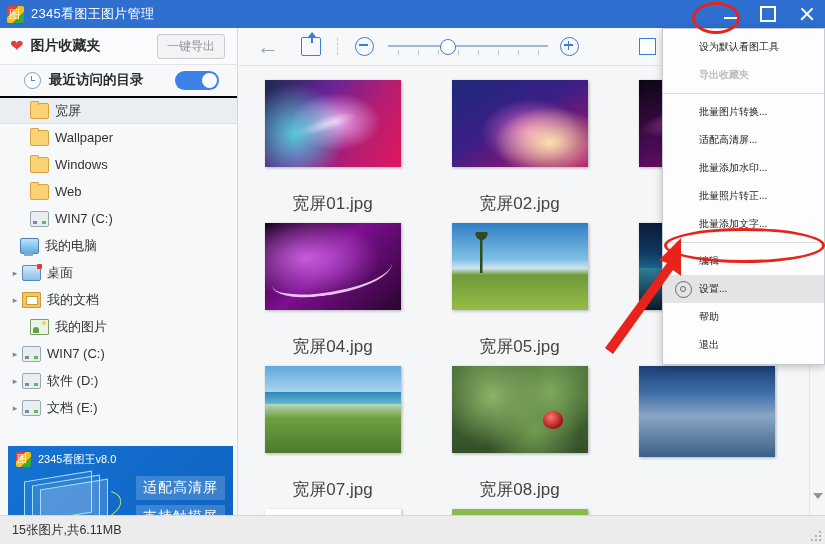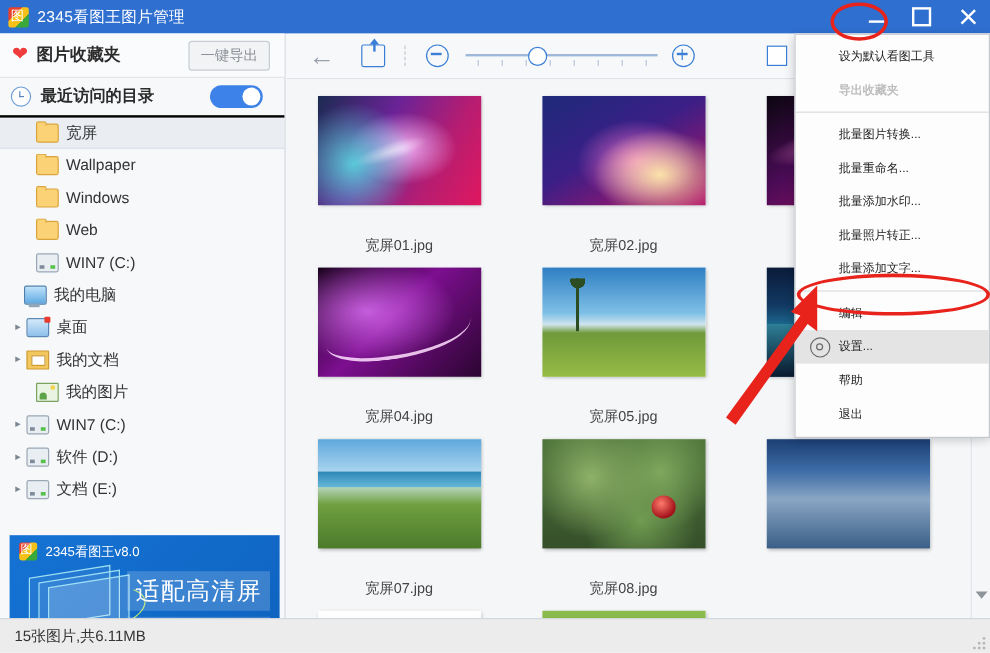--- a/index.html
+++ b/index.html
@@ -43,21 +43,21 @@
   .fav-row{
     height:36px;display:flex;align-items:center;border-bottom:1px solid #e2e6ea;background:#fafbfc;
   }
   .heart{color:#ee3b3b;font-size:16px;margin-left:10px;line-height:1;}
   .fav-label{font-size:14px;font-weight:bold;color:#2b2b2b;margin-left:7px;}
   .export-btn{
     margin-left:auto;margin-right:12px;border:1px solid #c6ccd2;border-radius:3px;
     background:#f2f3f5;color:#8d9299;font-size:12px;padding:3px 9px;cursor:pointer;
   }
 
-  .recent-row{height:30px;display:flex;align-items:center;padding-left:9px;}
+  .recent-row{height:30px;display:flex;align-items:center;padding-left:24px;}
   .clock-ico{
     width:15px;height:15px;border:1.6px solid #6f9ed6;border-radius:50%;position:relative;flex:0 0 auto;background:#fff;
   }
   .clock-ico:before{content:"";position:absolute;left:6px;top:3px;width:1.4px;height:5px;background:#5a87c4;}
   .clock-ico:after{content:"";position:absolute;left:6px;top:7px;width:4px;height:1.4px;background:#5a87c4;}
   .recent-label{font-size:13.5px;font-weight:bold;color:#2b2b2b;margin-left:8px;}
   .toggle{
     margin-left:auto;margin-right:18px;width:44px;height:19px;border-radius:10px;background:#3c82e8;position:relative;cursor:pointer;
   }
   .toggle:after{content:"";position:absolute;right:2px;top:2px;width:15px;height:15px;border-radius:50%;background:#fff;}
@@ -108,21 +108,21 @@
   .promo-art .scr{position:absolute;border:1.3px solid #9fe0f5;background:rgba(255,255,255,.07);transform:skewY(-9deg);}
   .promo-art .s1{left:2px;top:4px;width:66px;height:40px;}
   .promo-art .s2{left:10px;top:8px;width:66px;height:40px;}
   .promo-art .s3{left:18px;top:12px;width:66px;height:40px;background:rgba(255,255,255,.16);}
   .promo-art .ring{
     position:absolute;left:22px;top:18px;width:76px;height:34px;border:1.3px solid #b9e86a;border-radius:50%;
     transform:rotate(-12deg);border-top-color:transparent;border-left-color:transparent;
   }
   .promo-tags{position:absolute;right:8px;top:30px;display:flex;flex-direction:column;gap:5px;}
   .promo-tag{
-    background:rgba(255,255,255,.18);color:#fff;font-size:20px;padding:3px 7px;letter-spacing:1px;text-align:center;
+    background:rgba(255,255,255,.18);color:#fff;font-size:14px;padding:3px 7px;letter-spacing:1px;text-align:center;
   }
 
   
   .statusbar{
     position:absolute;left:0;top:515px;width:825px;height:29px;
     background:#ececec;border-top:1px solid #d3d8de;box-sizing:border-box;display:flex;align-items:center;
   }
   .status-text{font-size:12.5px;color:#333;margin-left:12px;}
   .grip{position:absolute;right:4px;bottom:3px;width:12px;height:12px;}
   .grip i{position:absolute;width:2px;height:2px;background:#b4b4b4;}
@@ -162,21 +162,21 @@
 
   
   .content{
     position:absolute;left:239px;top:66px;width:586px;height:449px;background:#f4f6f8;overflow:hidden;
   }
   .grid{position:absolute;left:0;top:0;width:570px;padding:6px 0 0 0;display:flex;flex-wrap:wrap;}
   .cell{width:187px;height:143px;display:flex;flex-direction:column;align-items:center;}
   .thumb{
     width:136px;height:91px;margin-top:8px;box-shadow:1px 1px 3px rgba(0,0,0,.28);background:#222;overflow:hidden;position:relative;
   }
-  .cap{margin-top:25px;font-size:12px;color:#444;}
+  .cap{margin-top:25px;font-size:17px;color:#444;}
 
   
   .t1{background:
       radial-gradient(circle at 22% 62%,rgba(90,230,230,.85),transparent 42%),
       radial-gradient(ellipse at 52% 48%,rgba(255,190,255,.9),transparent 45%),
       linear-gradient(118deg,#1b2b52 0%,#6a2396 38%,#b51d72 70%,#e0175f 100%);}
   .t1:after{content:"";position:absolute;inset:0;
       background:radial-gradient(ellipse at 45% 45%,rgba(255,255,255,.5),transparent 30%);transform:rotate(-18deg) scaleY(.35);}
   .t2{background:
       radial-gradient(ellipse at 72% 72%,rgba(255,235,170,.95),transparent 40%),
@@ -445,21 +445,21 @@
         <span class="mlabel">设为默认看图工具</span>
       </div>
       <div class="mi disabled">
         <span class="mlabel">导出收藏夹</span>
       </div>
       <div class="msep"></div>
       <div class="mi">
         <span class="mlabel">批量图片转换...</span>
       </div>
       <div class="mi">
-        <span class="mlabel">批量重命名...</span>
+        <span class="mlabel">适配高清屏...</span>
       </div>
       <div class="mi">
         <span class="mlabel">批量添加水印...</span>
       </div>
       <div class="mi">
         <span class="mlabel">批量照片转正...</span>
       </div>
       <div class="mi">
         <span class="mlabel">批量添加文字...</span>
       </div>

